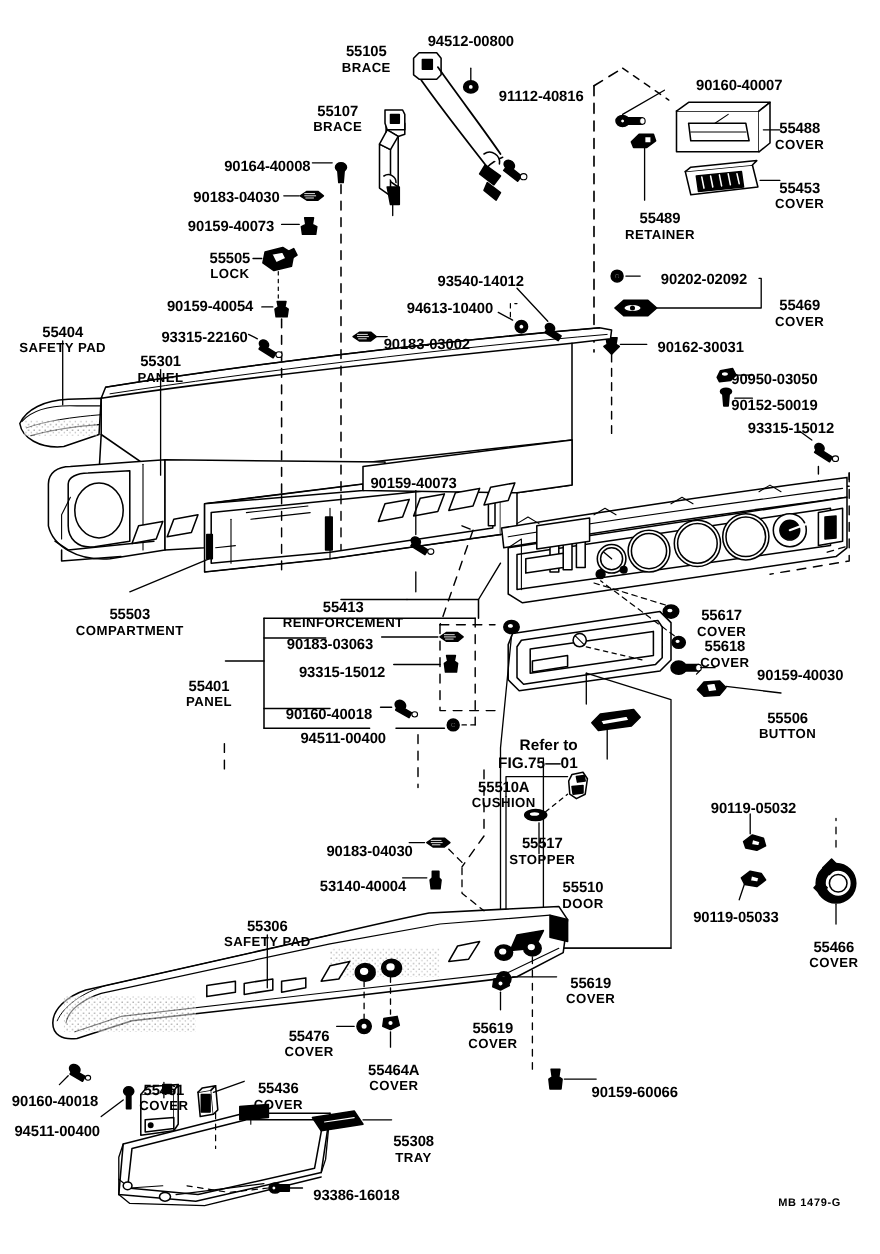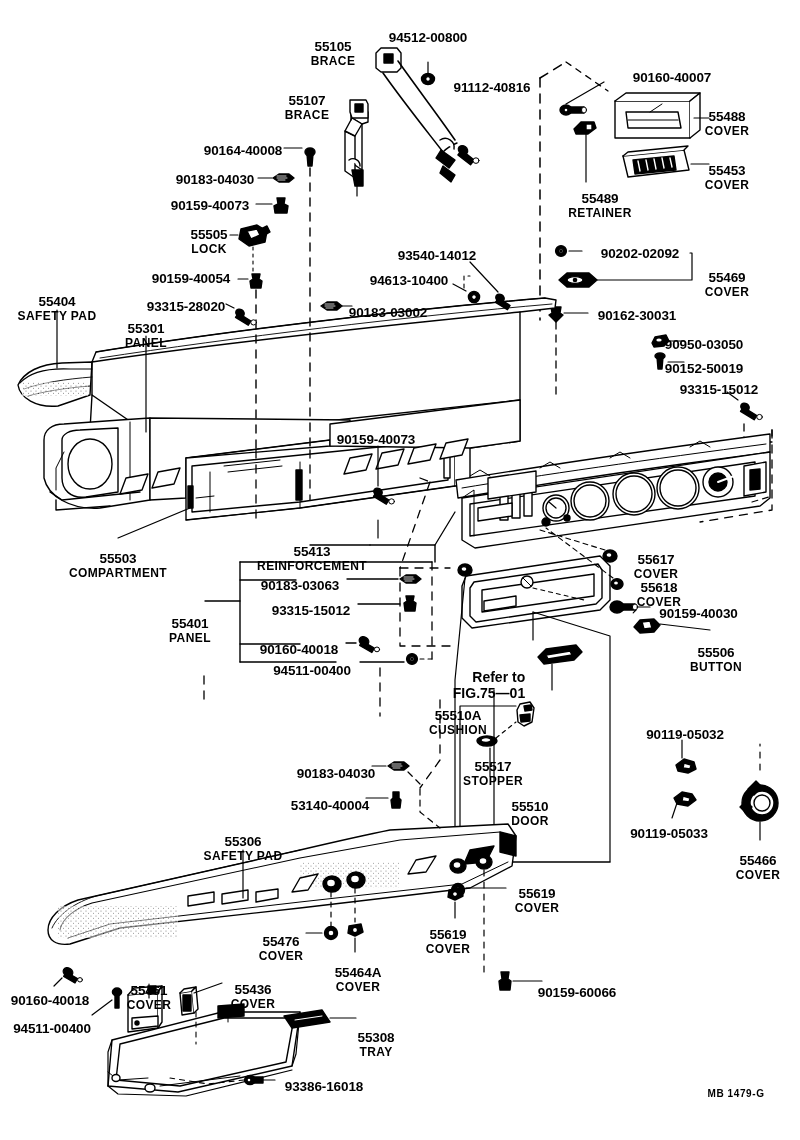--- a/index.html
+++ b/index.html
@@ -677,21 +677,21 @@
         <span class="pn">90159-40054</span>
       </div>
       <div class="lbl c" style="left: 409px; top: 274px; transform: translateX(-50%);">
         <span class="pn">94613-10400</span>
       </div>
       <div class="lbl c" style="left: 727px; top: 271px; transform: translateX(-50%);">
         <span class="pn">55469</span>
         <span class="nm">COVER</span>
       </div>
       <div class="lbl c" style="left: 186px; top: 300px; transform: translateX(-50%);">
-        <span class="pn">93315-28020</span>
+        <span class="pn">93315-22160</span>
       </div>
       <div class="lbl c" style="left: 388px; top: 306px; transform: translateX(-50%);">
         <span class="pn">90183-03002</span>
       </div>
       <div class="lbl c" style="left: 637px; top: 309px; transform: translateX(-50%);">
         <span class="pn">90162-30031</span>
       </div>
       <div class="lbl c" style="left: 57px; top: 295px; transform: translateX(-50%);">
         <span class="pn">55404</span>
         <span class="nm">SAFETY PAD</span>
@@ -731,21 +731,21 @@
         <span class="pn">55618</span>
         <span class="nm">COVER</span>
       </div>
       <div class="lbl c" style="left: 311px; top: 604px; transform: translateX(-50%);">
         <span class="pn">93315-15012</span>
       </div>
       <div class="lbl c" style="left: 190px; top: 601px; transform: translateX(-50%); margin-top: 16px;">
         <span class="pn">55401</span>
         <span class="nm">PANEL</span>
       </div>
-      <div class="lbl c" style="left: 680px; top: 607px; transform: translateX(-50%); padding-left: 37px;">
+      <div class="lbl c" style="left: 709px; top: 607px; transform: translateX(-50%); padding-left: 37px;">
         <span class="pn">90159-40030</span>
       </div>
       <div class="lbl c" style="left: 299px; top: 643px; transform: translateX(-50%);">
         <span class="pn">90160-40018</span>
       </div>
       <div class="lbl c" style="left: 716px; top: 646px; transform: translateX(-50%);">
         <span class="pn">55506</span>
         <span class="nm">BUTTON</span>
       </div>
       <div class="lbl c" style="left: 312px; top: 664px; transform: translateX(-50%);">

